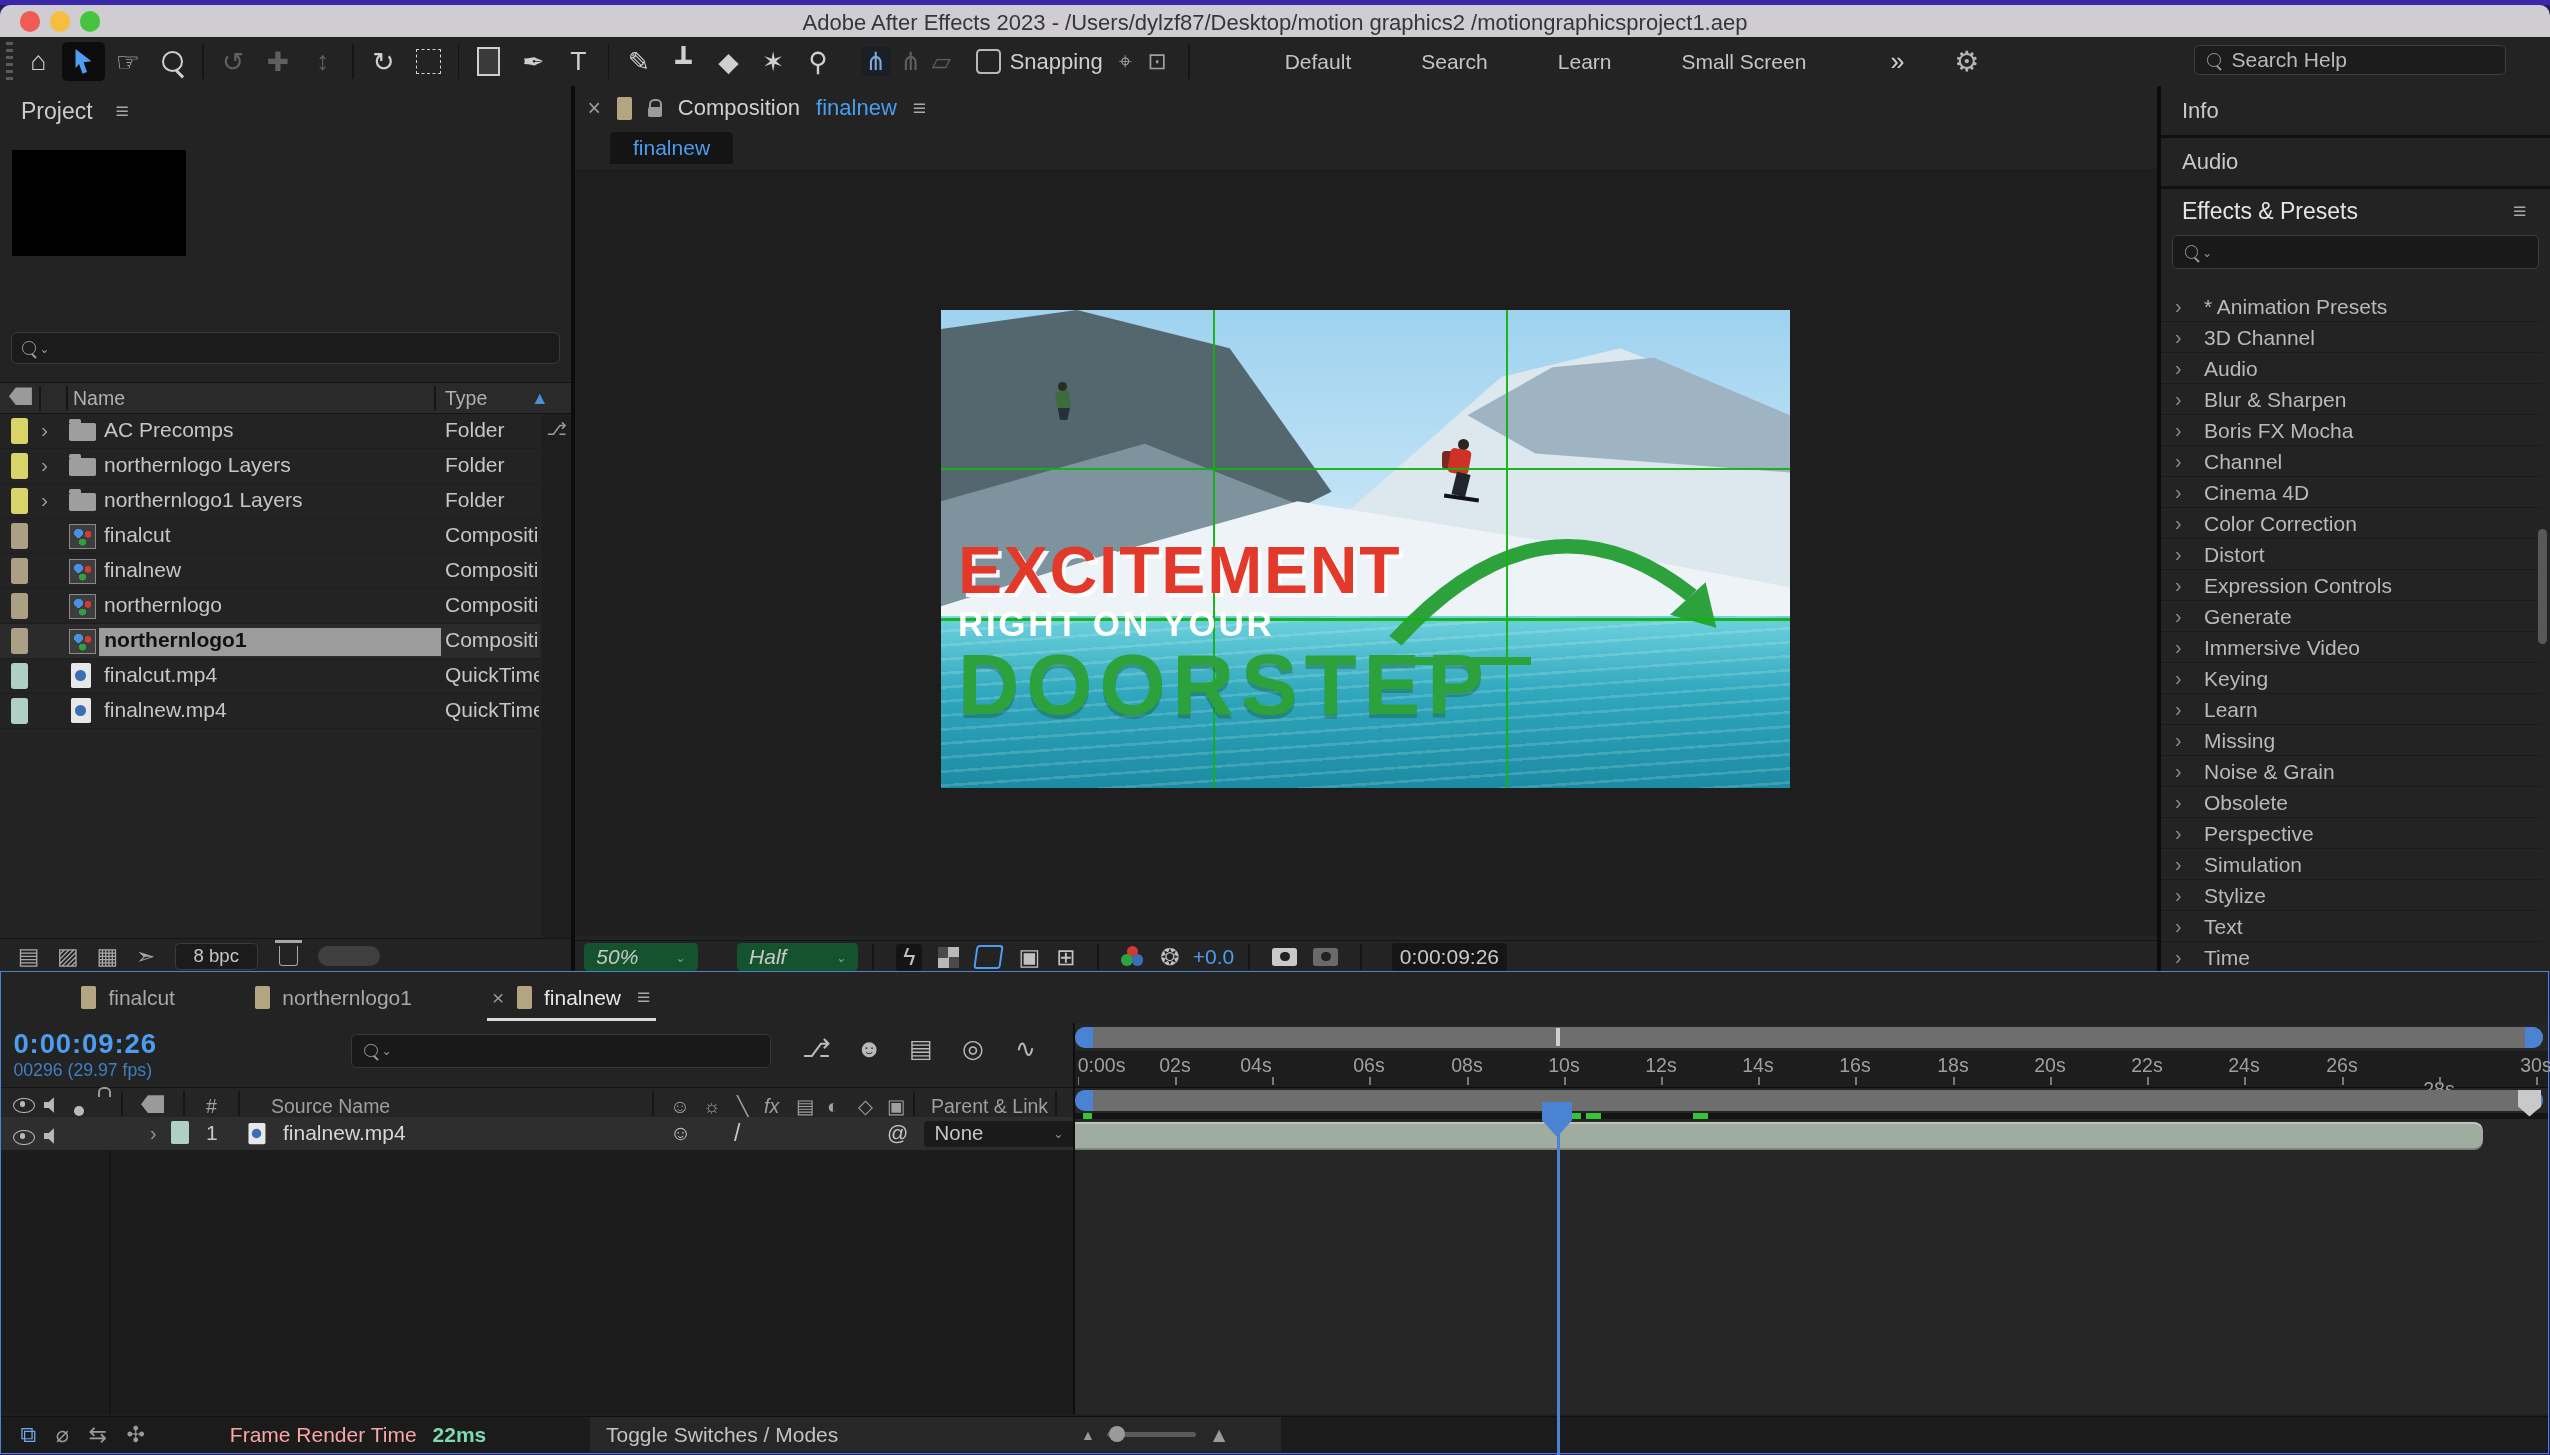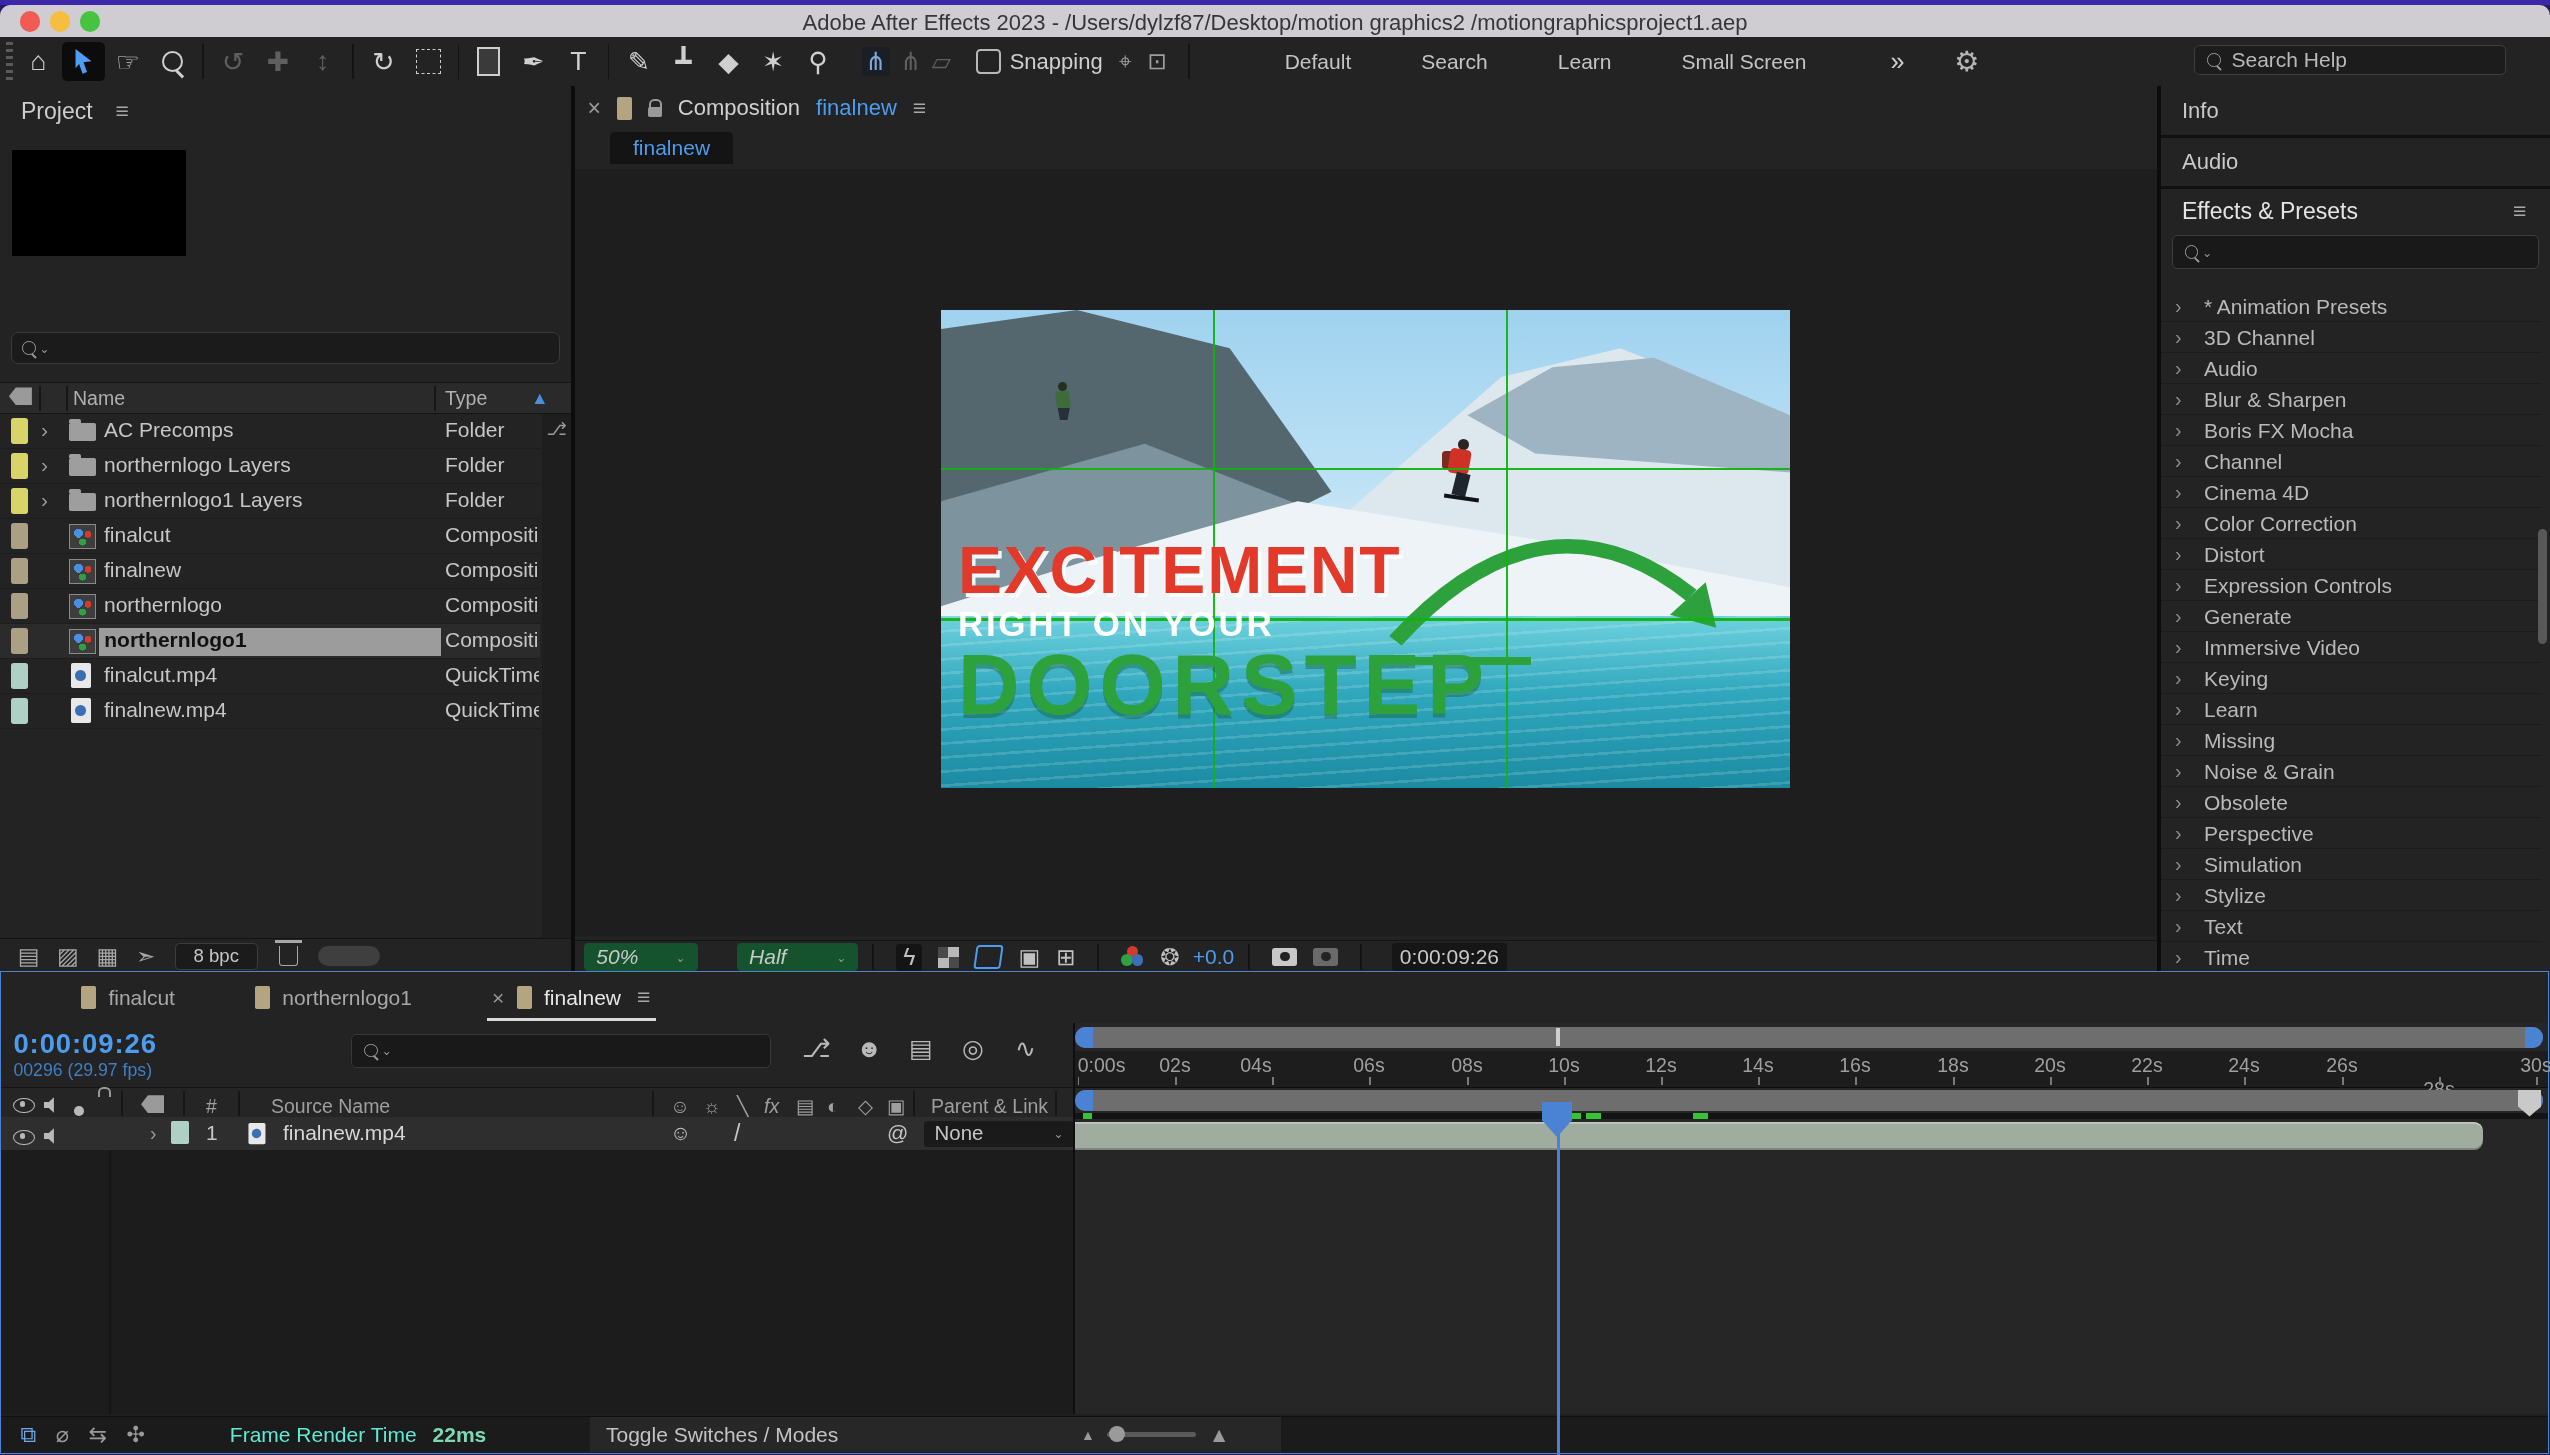--- a/index.html
+++ b/index.html
@@ -228,21 +228,21 @@
      box-shadow:inset 0 1.8px 0 rgba(255,255,255,.35), inset 0 -1.8px 0 rgba(0,0,0,.25);}
   #marker-bin{position:absolute;right:7px;top:67px;width:23px;height:26.6px;background:#c9c9c9;
      clip-path:polygon(0 0,100% 0,100% 62%,50% 100%,0 62%);}
   #playhead{position:absolute;left:1543px;top:79px;width:30px;height:35px;background:#4a83d4;
      clip-path:polygon(0 0,100% 0,100% 52%,50% 100%,0 52%);z-index:5;}
   #playhead-line{position:absolute;left:1556px;top:106px;width:2.7px;height:354px;background:#4a83d4;z-index:4;}
   #tl-footer{position:absolute;left:0;top:444px;width:2547px;height:35px;background:#1b1b1b;border-top:1.8px solid #101010;
      display:flex;align-items:center;font-size:21px;}
   .ft-ic{margin-left:19.5px;font-size:22px;color:#9a9a9a;}
   .ft-ic.blue{color:#6fa8e8;}
-  #frt-label{margin-left:85px;color:#5eead4;}
+  #frt-label{margin-left:85px;color:#fca5a5;}
   #frt-value{margin-left:16px;color:#7cd9b4;font-weight:bold;}
   #toggle-zone{position:absolute;left:589px;top:0;width:691px;height:100%;background:#272727;display:flex;align-items:center;}
   #toggle-btn{margin-left:16px;color:#c3c3c3;}
   #zoom-slider{position:absolute;left:491px;top:0;height:100%;display:flex;align-items:center;}
   .mtn-small{font-size:14px;color:#9a9a9a;}
   .mtn-big{font-size:21px;color:#9a9a9a;margin-left:12.4px;}
   #zs-track{width:89px;height:4.4px;background:#5a5a5a;border-radius:2.7px;margin-left:12.4px;position:relative;}
   #zs-knob{position:absolute;left:1.8px;top:-6.2px;width:16px;height:16px;border-radius:50%;background:#9a9a9a;}
   #footer-right{position:absolute;left:1280px;top:0;right:0;height:100%;background:#191919;}
 </style>

